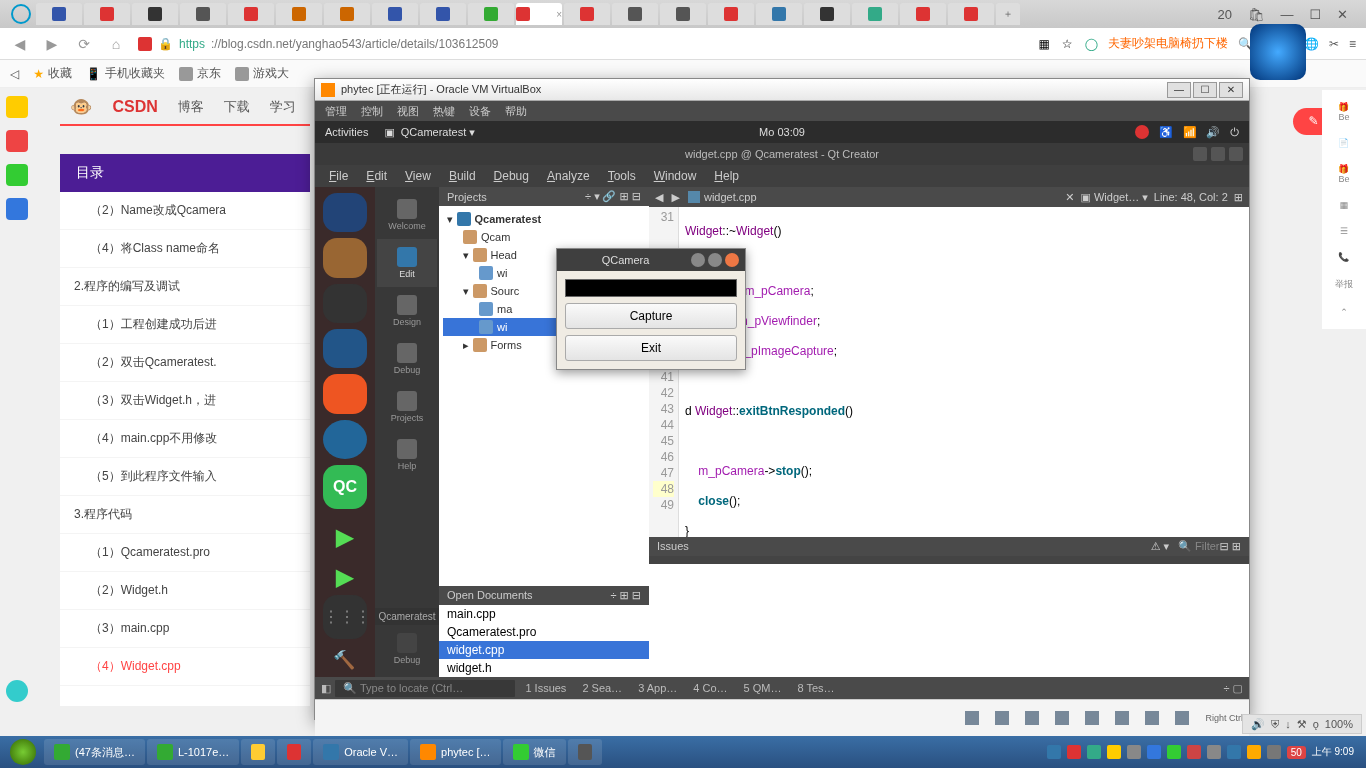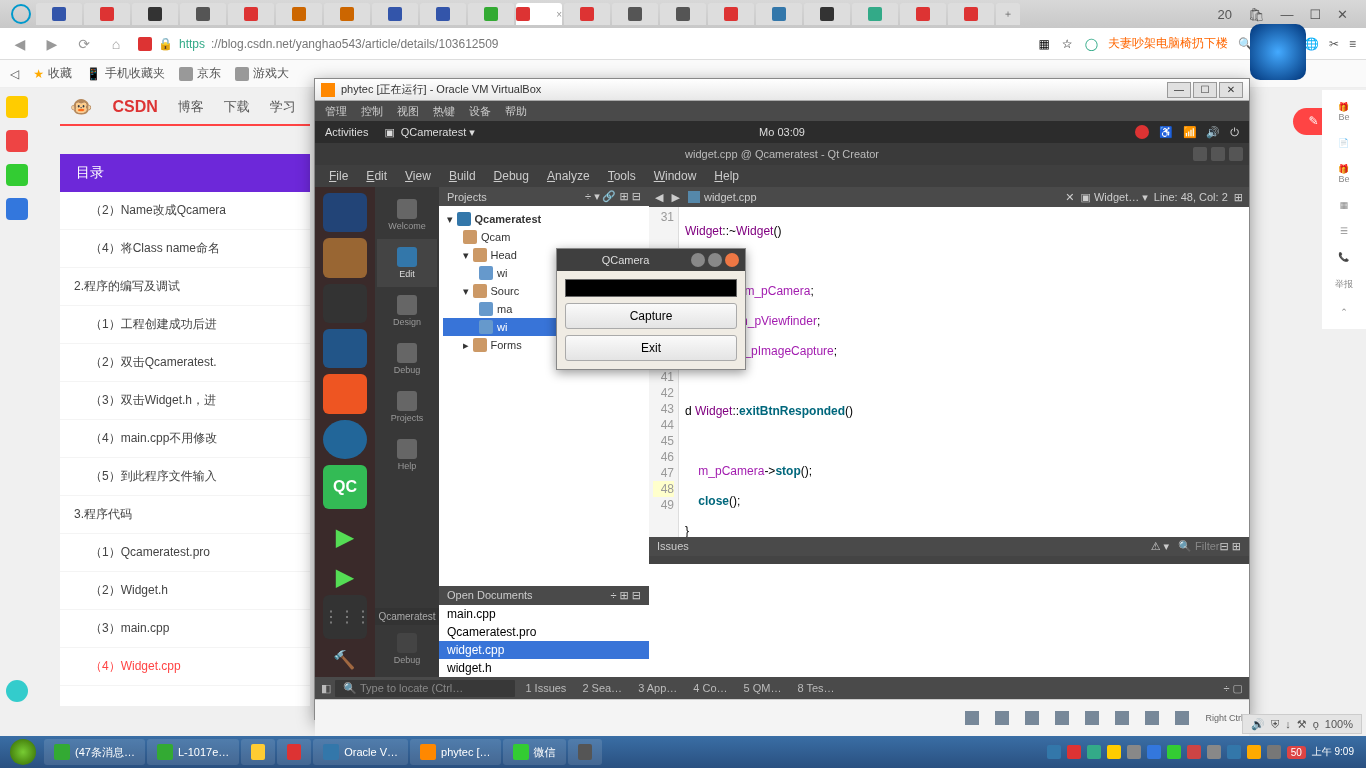--- a/index.html
+++ b/index.html
@@ -27,21 +27,21 @@
 .bm-item { display: flex; align-items: center; gap: 4px; }
 .bm-ico { width: 14px; height: 14px; background: #999; border-radius: 2px; }
 
 
 .csdn-area { position: absolute; left: 60px; top: 90px; width: 250px; }
 .csdn-head { display: flex; align-items: center; gap: 20px; padding: 6px 10px; font-size: 13px; color: #555; border-bottom: 2px solid #f44; }
 .csdn-logo { font-weight: bold; color: #d33; font-size: 16px; text-align: center; }
 
 
 .toc { background: #fff; font-size: 12px; color: #444; padding-bottom: 20px; }
-.toc-title { background: #6d28d9; color: #fff; padding: 10px 16px; font-size: 14px; margin-top: 28px; }
+.toc-title { background: #4c1d95; color: #fff; padding: 10px 16px; font-size: 14px; margin-top: 28px; }
 .toc-item { padding: 10px 14px; border-bottom: 1px solid #f4f4f4; cursor: pointer; }
 .toc-sub { padding-left: 30px; }
 .toc-item.active { color: #f44; }
 
 
 .right-social { position: absolute; right: 0; top: 90px; width: 44px; background: #fff; display: flex; flex-direction: column; gap: 16px; padding: 12px 0; align-items: center; font-size: 9px; color: #888; }
 .right-social span { display: block; text-align: center; }
 
 
 .left-social { position: absolute; left: 0; top: 90px; width: 34px; display: flex; flex-direction: column; gap: 12px; padding: 6px; }
@@ -68,21 +68,21 @@
 .qt-title { height: 22px; background: #3a3a3a; color: #bbb; display: flex; align-items: center; justify-content: center; font-size: 11px; position: relative; }
 .qt-title-ctrl { position: absolute; right: 6px; display: flex; gap: 4px; }
 .qt-tc { width: 14px; height: 14px; background: #555; border-radius: 2px; }
 .qt-menu { height: 22px; background: #3f3f3f; color: #ccc; display: flex; align-items: center; gap: 18px; padding: 0 14px; font-size: 12px; }
 .qt-menu span u { text-decoration: underline; }
 
 .qt-body { display: flex; height: 490px; }
 
 
 .launcher { width: 60px; background: #3a2a2a; display: flex; flex-direction: column; align-items: center; padding: 6px 0; gap: 6px; }
-.launch-ico { width: 44px; height: 44px; border-radius: 6px; background: #654; }
+.launch-ico { width: 44px; height: 44px; border-radius: 14px; background: #654; }
 .launch-ico.tb { background: #247; }
 .launch-ico.fm { background: #963; }
 .launch-ico.mp { background: #333; }
 .launch-ico.lo { background: #258; }
 .launch-ico.us { background: #e52; }
 .launch-ico.hp { background: #269; border-radius: 50%; }
 .launch-ico.qc { background: #3b5; }
 .launch-ico.pl { background: transparent; color: #5d5; font-size: 24px; text-align: center; line-height: 44px; height: 34px; }
 .launch-ico.dots { background: #333; }
 

